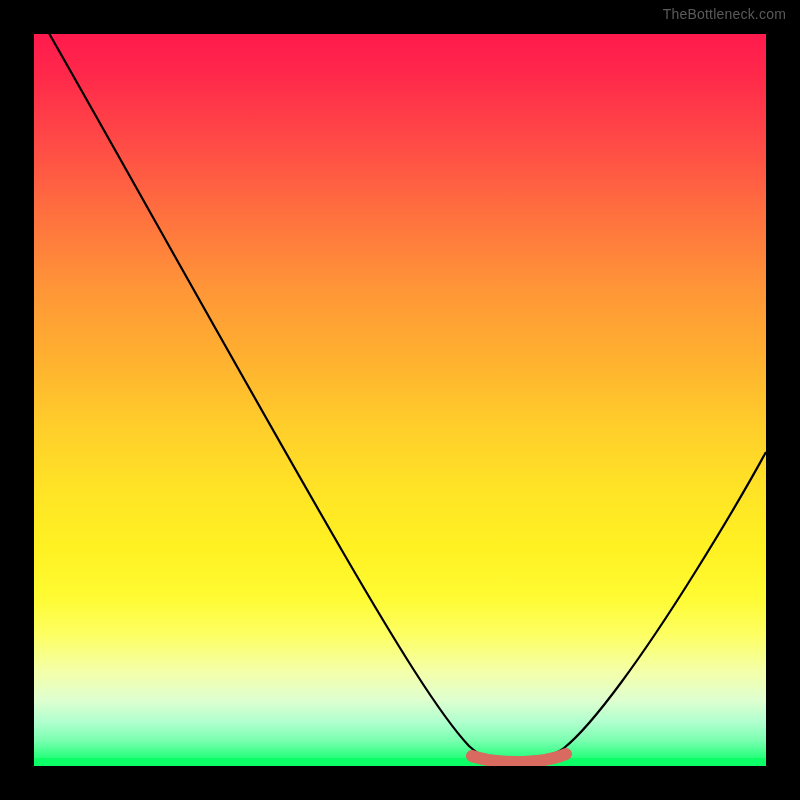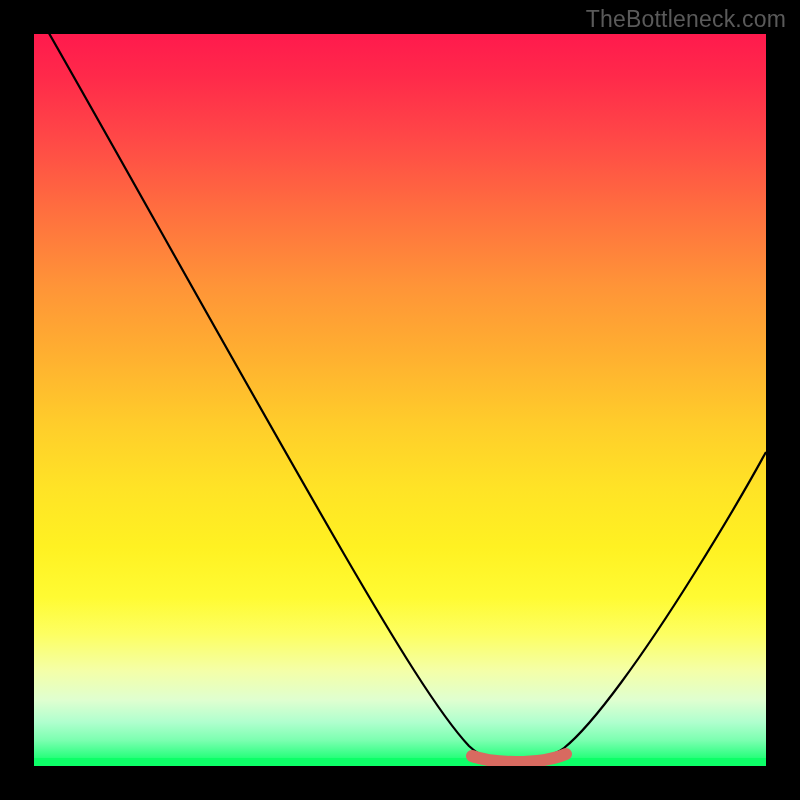--- a/index.html
+++ b/index.html
@@ -2,21 +2,21 @@
 <html><head>
 <meta charset="utf-8">
 <style>
   * { margin: 0; padding: 0; box-sizing: border-box; }
   body { background: #000; width: 800px; height: 800px; position: relative; font-family: Arial, sans-serif; }
   .watermark {
     position: absolute;
     top: 6px;
     right: 14px;
     color: #5a5a5a;
-    font-size: 23px;
+    font-size: 14px;
     font-weight: 500;
     letter-spacing: 0.2px;
     z-index: 10;
   }
   .plot-area {
     position: absolute;
     top: 34px;
     left: 34px;
     width: 732px;
     height: 732px;

